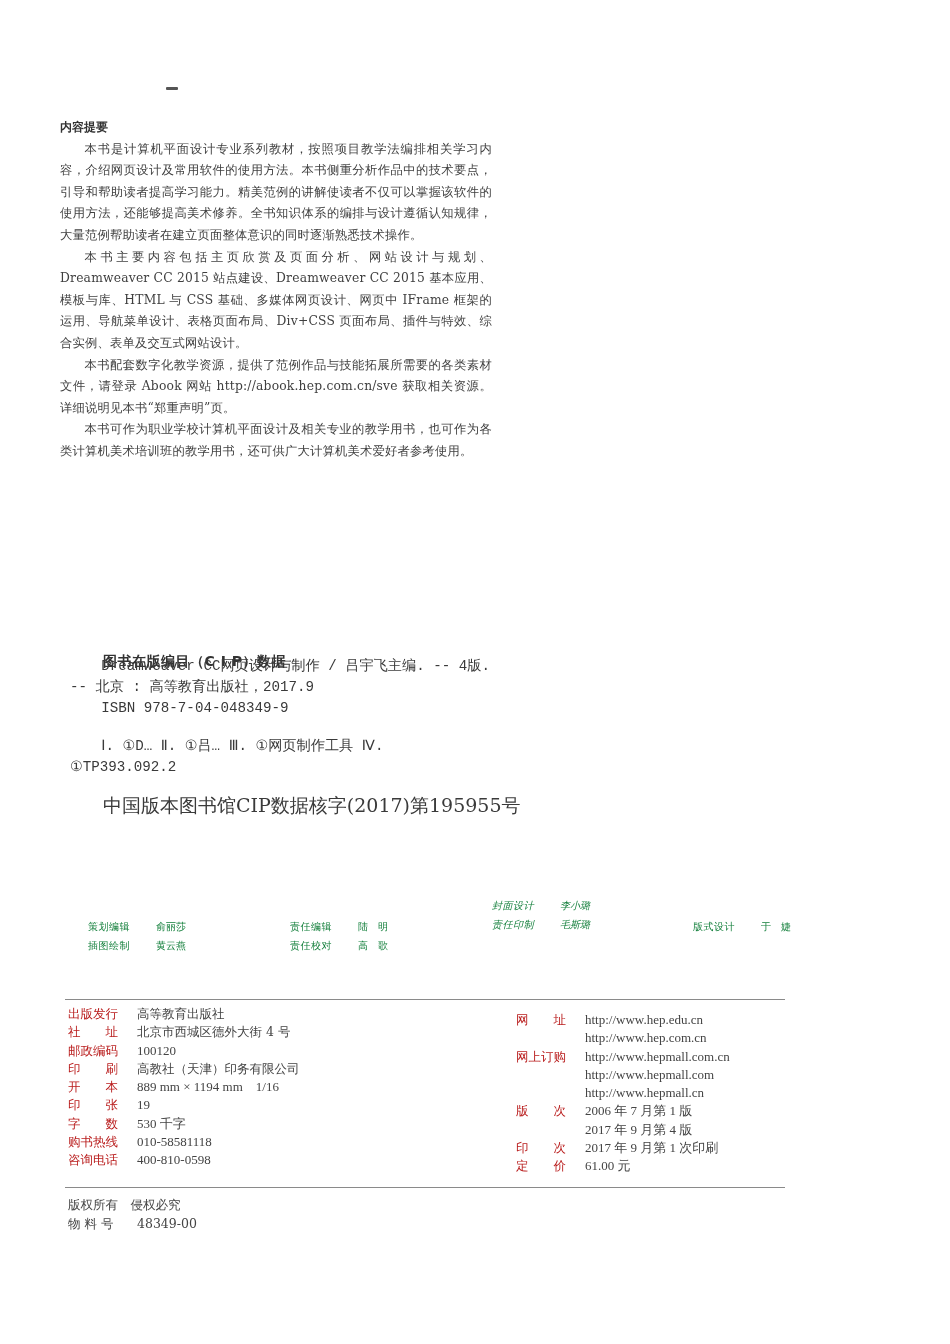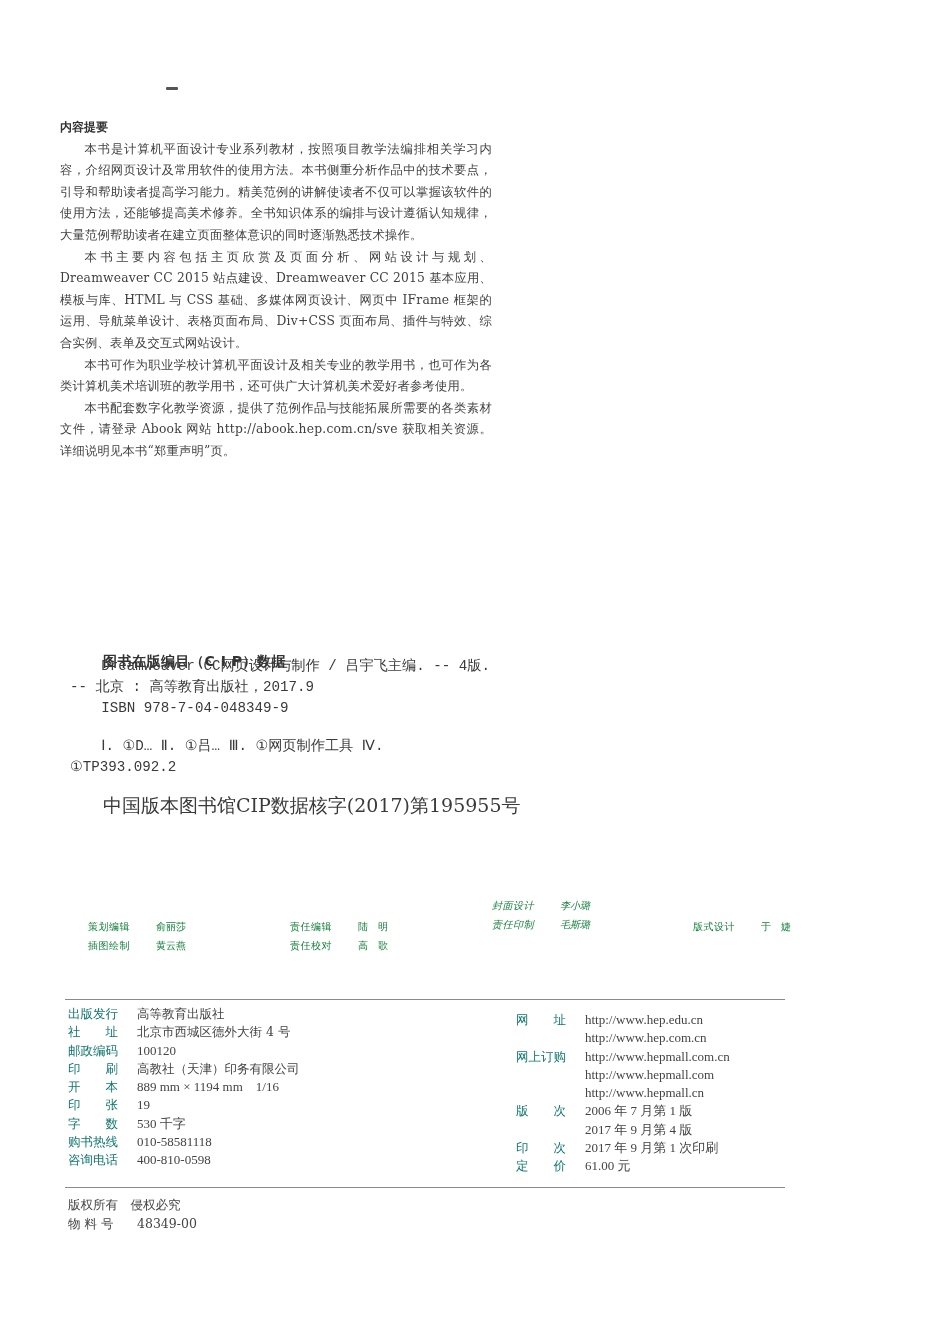--- a/index.html
+++ b/index.html
@@ -28,39 +28,39 @@
   .credits { font-size: 10px; color: #15803d; line-height: 19px; margin-left: 20px; }
   .credits .row span { display: inline-block; }
   .credits .lbl { width: 68px; letter-spacing: 0.5px; }
 
   
   .rule { height: 1px; background: #8a8a8a; left: 65px; width: 720px; }
 
   
   .info { font-size: 12.5px; line-height: 18.3px; color: #444; }
   .info .row { display: flex; white-space: nowrap; }
-  .info .lbl { width: 69px; display: flex; justify-content: space-between; color: #0f766e; }
+  .info .lbl { width: 69px; display: flex; justify-content: space-between; color: #b91c1c; }
   .info .val { padding-left: 0; }
   .info .num { font-family: "Liberation Serif", "DejaVu Serif", serif; font-size: 13px; text-align: center; }
 
   .footer { left: 68px; top: 1196px; font-size: 12.5px; line-height: 18.5px; color: #444; }
   .footer .row { white-space: nowrap; }
   .footer .lbl { display: inline-block; width: 69px; letter-spacing: 0; }
 </style>
 </head>
 <body>
 
 <div class="abs mark"></div>
 
 <div class="abs summary">
   <div class="heading">内容提要</div>
   <p>本书是计算机平面设计专业系列教材，按照项目教学法编排相关学习内容，介绍网页设计及常用软件的使用方法。本书侧重分析作品中的技术要点，引导和帮助读者提高学习能力。精美范例的讲解使读者不仅可以掌握该软件的使用方法，还能够提高美术修养。全书知识体系的编排与设计遵循认知规律，大量范例帮助读者在建立页面整体意识的同时逐渐熟悉技术操作。</p>
   <p>本书主要内容包括主页欣赏及页面分析、网站设计与规划、Dreamweaver CC 2015 站点建设、Dreamweaver CC 2015 基本应用、模板与库、HTML 与 CSS 基础、多媒体网页设计、网页中 IFrame 框架的运用、导航菜单设计、表格页面布局、Div+CSS 页面布局、插件与特效、综合实例、表单及交互式网站设计。</p>
+  <p>本书配套数字化教学资源，提供了范例作品与技能拓展所需要的各类素材文件，请登录 Abook 网站 http://abook.hep.com.cn/sve 获取相关资源。详细说明见本书“郑重声明”页。</p>
   <p>本书可作为职业学校计算机平面设计及相关专业的教学用书，也可作为各类计算机美术培训班的教学用书，还可供广大计算机美术爱好者参考使用。</p>
-  <p>本书配套数字化教学资源，提供了范例作品与技能拓展所需要的各类素材文件，请登录 Abook 网站 http://abook.hep.com.cn/sve 获取相关资源。详细说明见本书“郑重声明”页。</p>
 </div>
 
 <div class="abs cip-title">图书在版编目（C I P）数据</div>
 <div class="abs cip">
   <p class="mono">Dreamweaver CC网页设计与制作 / 吕宇飞主编. -- 4版. -- 北京 : 高等教育出版社，2017.9</p>
   <p class="mono">ISBN 978-7-04-048349-9</p>
   <div class="gap"></div>
   <p class="mono">Ⅰ. ①D… Ⅱ. ①吕… Ⅲ. ①网页制作工具 Ⅳ. ①TP393.092.2</p>
 </div>
 <div class="abs cip-number">中国版本图书馆CIP数据核字(2017)第195955号</div>

